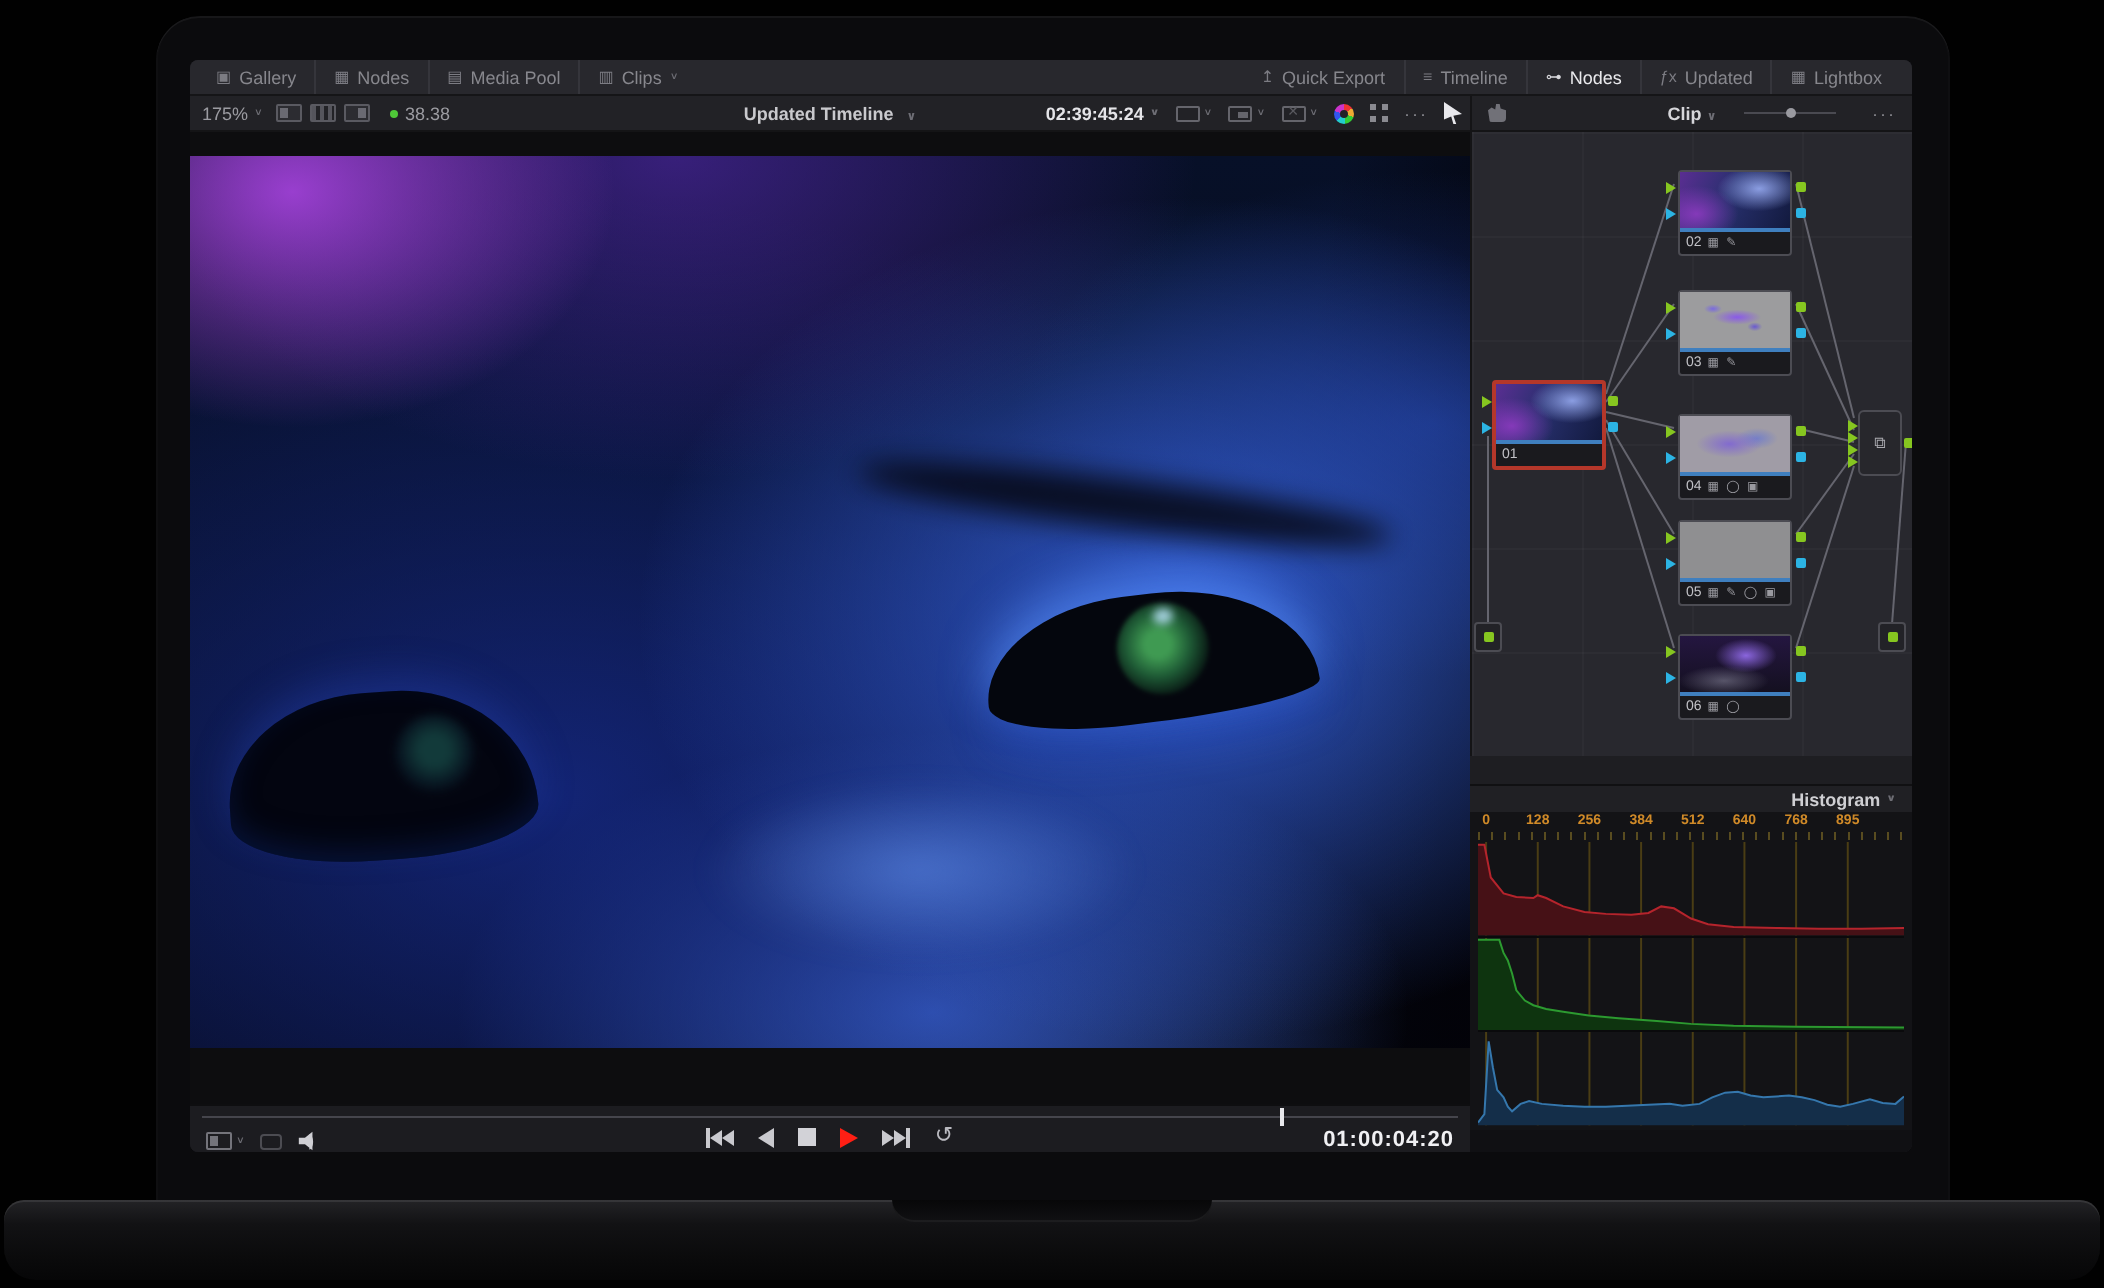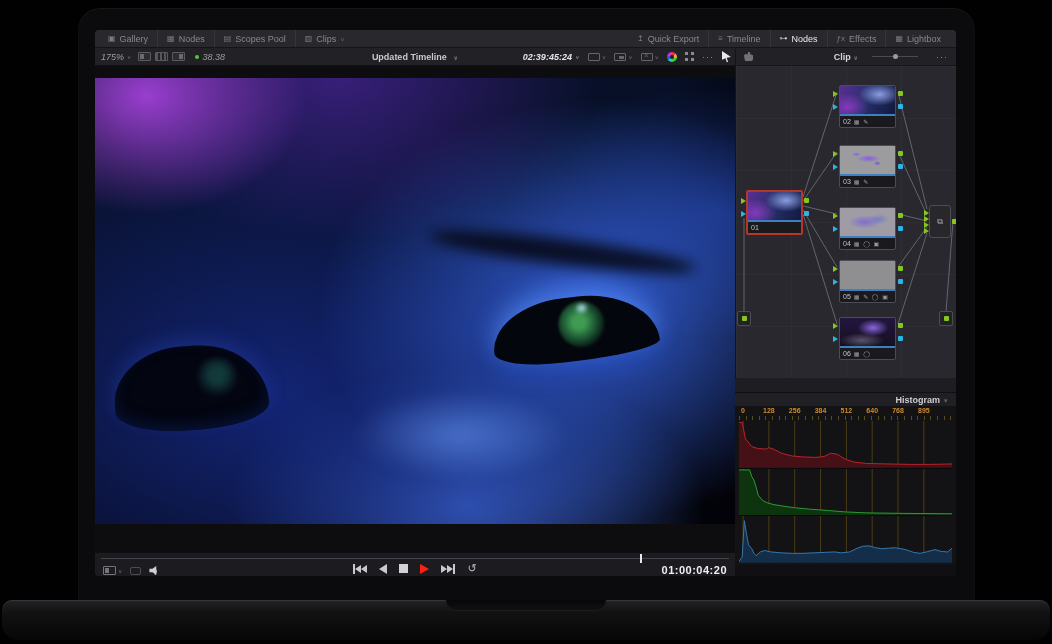--- a/index.html
+++ b/index.html
@@ -33,21 +33,21 @@
   .tbi { font-size:8px; color:#7c7c83; line-height:1; }
   .tbtn.active .tbi { color:#d8d8dc; }
   .chev { font-size:6px; color:#6e6e75; transform:scaleY(.8); }
   #win-title { position:absolute; left:0; right:0; text-align:center; color:#e7e7ea;
                font-size:10px; font-weight:bold; pointer-events:none; }
 
   #row2 { position:absolute; left:0; top:18px; width:100%; height:18px; background:#222226;
           border-bottom:1px solid #141416; display:flex; align-items:center; font-size:9px; }
   #row2-left { width:640px; height:100%; display:flex; align-items:center; position:relative; padding:0 6px; }
   #row2-right { flex:1; height:100%; display:flex; align-items:center; position:relative; border-left:1px solid #141416; }
-  .mini { display:flex; align-items:center; gap:3px; margin-right:7px; color:#9b9ba1;font-style:italic; }
+  .mini { display:flex; align-items:center; gap:3px; margin-right:7px; color:#9b9ba1; }
   .viewtoggle { width:13px; height:9px; border:1px solid #5a5a61; border-radius:1px; display:inline-block; position:relative; margin-right:4px; background:#2c2c31; }
   .viewtoggle.v1::after { content:""; position:absolute; left:1px; top:1px; bottom:1px; width:4px; background:#6a6a72; }
   .viewtoggle.v2 { background:repeating-linear-gradient(90deg,#55555c 0 2px,transparent 2px 4px); }
   .viewtoggle.v3::after { content:""; position:absolute; right:1px; top:1px; bottom:1px; width:4px; background:#6a6a72; }
   .green-dot { width:4px; height:4px; border-radius:50%; background:#4fc838; display:inline-block; }
   #timeline-name { position:absolute; left:0; right:0; text-align:center; color:#c9c9cd; font-weight:bold; }
   #timeline-name .chev { margin-left:4px; }
   #row2-tools { position:absolute; right:4px; display:flex; align-items:center; gap:8px; }
   .ddicon { display:flex; align-items:center; gap:2px; color:#6f6f76; }
   .boxicon { width:12px; height:8px; border:1px solid #65656c; border-radius:1px; display:inline-block; position:relative; }
@@ -212,21 +212,21 @@
           <div class="tbtn">
             <span class="tbi">▣</span>
             <span>Gallery</span>
           </div>
           <div class="tbtn">
             <span class="tbi">▦</span>
             <span>Nodes</span>
           </div>
           <div class="tbtn">
             <span class="tbi">▤</span>
-            <span>Scopes Pool</span>
+            <span>Media Pool</span>
           </div>
           <div class="tbtn">
             <span class="tbi">▥</span>
             <span>Clips</span>
             <span class="chev">∨</span>
           </div>
         </div>
       <div id="tb-right">
           <div class="tbtn">
             <span class="tbi">↥</span>
@@ -235,21 +235,21 @@
           <div class="tbtn">
             <span class="tbi">≡</span>
             <span>Timeline</span>
           </div>
           <div class="tbtn active">
             <span class="tbi">⊶</span>
             <span>Nodes</span>
           </div>
           <div class="tbtn">
             <span class="tbi">ƒx</span>
-            <span>Effects</span>
+            <span>Updated</span>
           </div>
           <div class="tbtn">
             <span class="tbi">▦</span>
             <span>Lightbox</span>
           </div>
         </div>
     </div>
 
     <div id="row2">
       <div id="row2-left">

